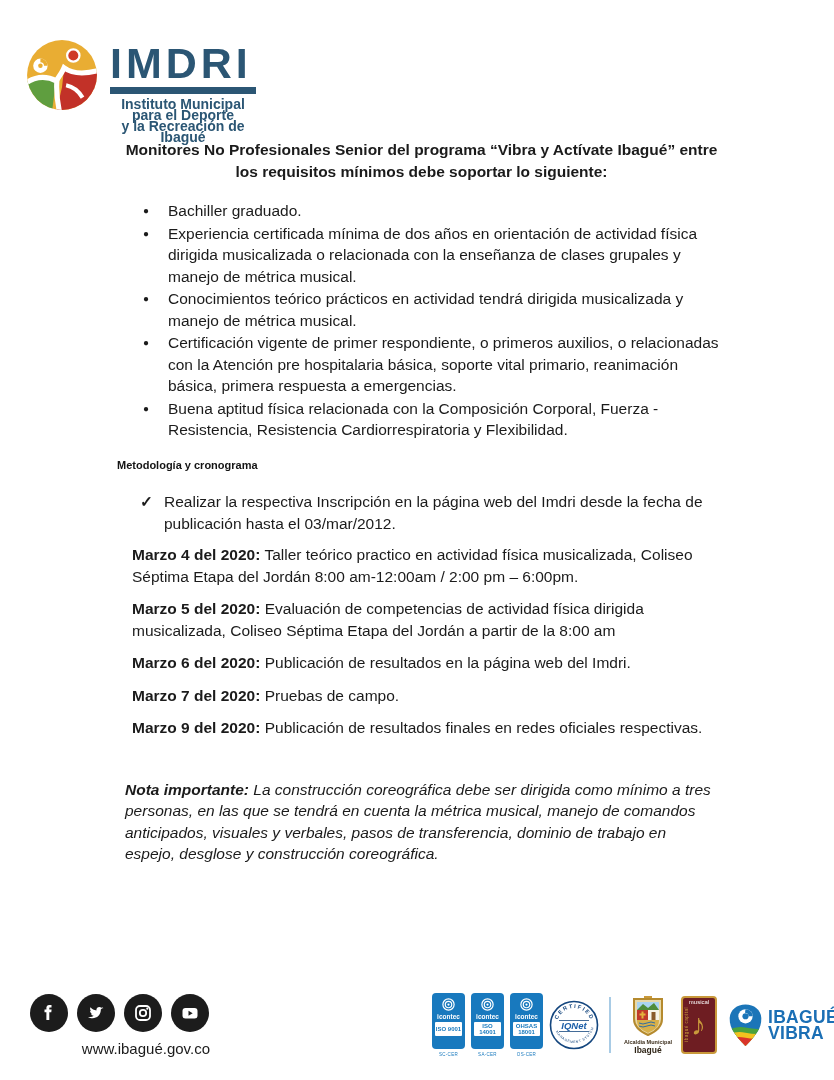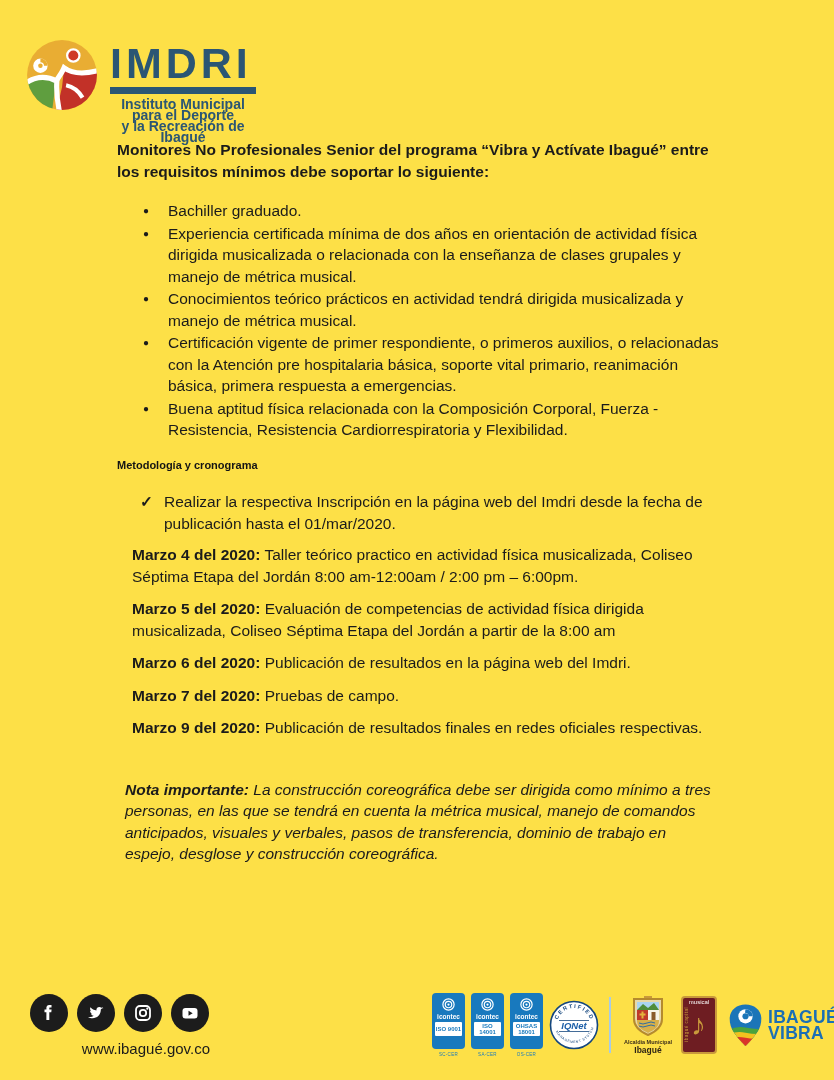--- a/index.html
+++ b/index.html
@@ -1,29 +1,29 @@
 <!DOCTYPE html>
 <html><head>
 <meta charset="utf-8">
 <style>
   html,body{margin:0;padding:0;background:#e8e8e8;}
-  .page{position:relative;width:834px;height:1080px;background:#fde047;margin:0 auto;
+  .page{position:relative;width:834px;height:1080px;background:#ffffff;margin:0 auto;
         font-family:"Liberation Sans",sans-serif;overflow:hidden;color:#1b1b1b;}
 
   
   .logo-block{position:absolute;left:25px;top:38px;display:flex;align-items:flex-start;gap:11px;}
   .logo-mark{width:74px;height:74px;flex:0 0 auto;}
   .logo-text{padding-top:4px;}
   .logo-acronym{font-size:43px;font-weight:bold;color:#2b5674;letter-spacing:4px;line-height:42px;}
   .logo-bar{height:7px;background:#2b5674;margin:3px 0 5px;width:146px;}
   .logo-subtitle{font-size:14px;font-weight:bold;color:#2b5674;text-align:center;width:146px;line-height:11px;}
 
   
   .content{position:absolute;left:117px;top:139px;width:609px;font-size:15.5px;line-height:21.5px;}
-  .intro{font-weight:bold;margin:0 0 18px;}
+  .intro{font-weight:bold;margin:0 0 18px;text-align:center;}
   .req-list{list-style:none;margin:0;padding:0;}
   .req-item{display:flex;margin:0 0 1px;}
   .bullet{flex:0 0 25px;margin-left:26px;font-size:10px;line-height:21.5px;}
   .req-text{flex:1;}
   h2.section{font-size:11px;font-weight:bold;margin:14px 0 15px;color:#141414;}
   .check-item{display:flex;margin:0 0 10px;}
   .check{flex:0 0 24px;margin-left:23px;font-weight:bold;}
   .sched{margin:0 15px 11px;}
   .note{margin:40px 8px 13px;font-style:italic;}
   .closing{margin:0;}
@@ -120,21 +120,21 @@
       <li class="req-item">
         <span class="bullet">●</span>
         <span class="req-text">Buena aptitud física relacionada con la Composición Corporal, Fuerza - Resistencia, Resistencia Cardiorrespiratoria y Flexibilidad.</span>
       </li>
     </ul>
 
     <h2 class="section">Metodología y cronograma</h2>
 
     <div class="check-item">
       <span class="check">✓</span>
-      <span class="req-text">Realizar la respectiva Inscripción en la página web del Imdri desde la fecha de publicación hasta el 01/mar/2020.</span>
+      <span class="req-text">Realizar la respectiva Inscripción en la página web del Imdri desde la fecha de publicación hasta el 03/mar/2012.</span>
     </div>
 
     <p class="sched"><b>Marzo 4 del 2020:</b> <span>Taller teórico practico en actividad física musicalizada, Coliseo Séptima Etapa del Jordán 8:00 am-12:00am / 2:00 pm – 6:00pm.</span></p>
     <p class="sched"><b>Marzo 5 del 2020:</b> <span>Evaluación de competencias de actividad física dirigida musicalizada, Coliseo Séptima Etapa del Jordán a partir de la 8:00 am</span></p>
     <p class="sched"><b>Marzo 6 del 2020:</b> <span>Publicación de resultados en la página web del Imdri.</span></p>
     <p class="sched"><b>Marzo 7 del 2020:</b> <span>Pruebas de campo.</span></p>
     <p class="sched"><b>Marzo 9 del 2020:</b> <span>Publicación de resultados finales en redes oficiales respectivas.</span></p>
 
     <p class="note"><b>Nota importante:</b> <span>La construcción coreográfica debe ser dirigida como mínimo a tres personas, en las que se tendrá en cuenta la métrica musical, manejo de comandos anticipados, visuales y verbales, pasos de transferencia, dominio de trabajo en espejo, desglose y construcción coreográfica.</span></p>
 

